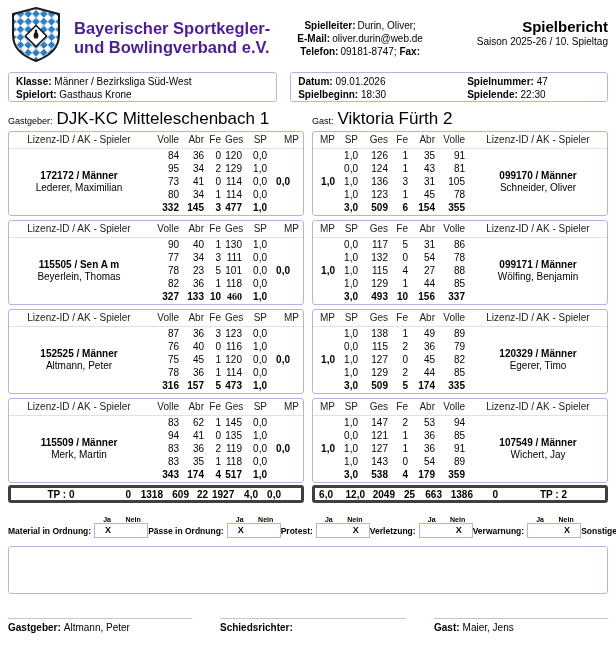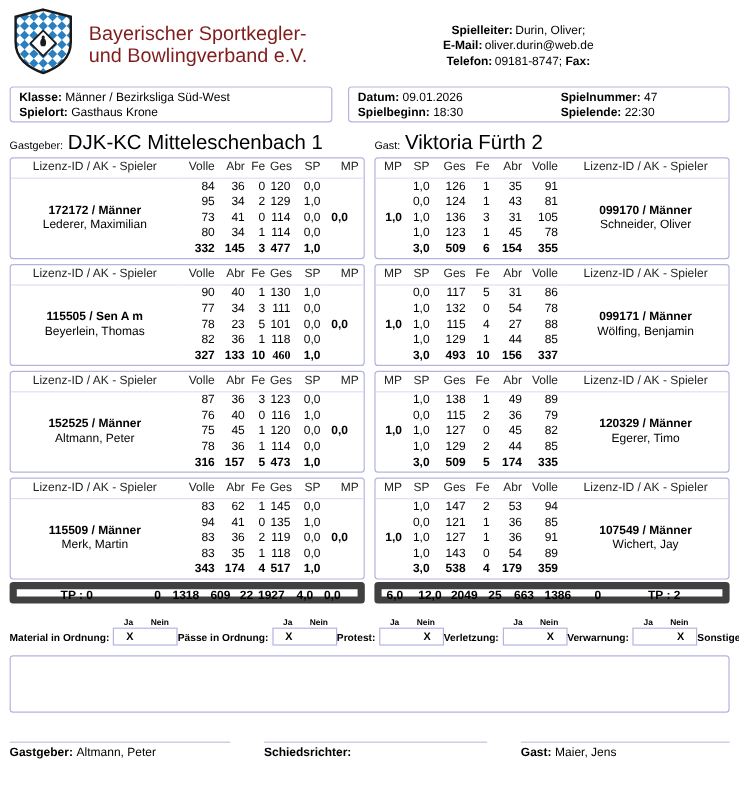--- a/index.html
+++ b/index.html
@@ -2,21 +2,21 @@
 <html><head>
 <meta charset="utf-8">
 <style>
   html,body{margin:0;padding:0;background:#fff;}
   body{width:616px;height:663px;font-family:"Liberation Sans",sans-serif;color:#000;overflow:hidden;}
   .page{position:relative;width:616px;height:663px;background:#fff;}
 
   
   .top{display:flex;padding:6px 8px 0 8px;}
   .logo{width:56px;height:56px;flex:0 0 56px;}
-  .org{margin-left:10px;padding-top:13px;font-size:16.5px;font-weight:normal;line-height:19px;color:#7f1d1d;white-space:nowrap;}
+  .org{margin-left:10px;padding-top:13px;font-size:16.5px;font-weight:bold;line-height:19px;color:#4c1d95;white-space:nowrap;}
   .contact{flex:1;text-align:center;padding-top:13px;font-size:10px;line-height:13px;}
   .contact .val{margin-left:2px;}
   .titleblock{text-align:right;padding-top:12px;min-width:158px;}
   .rep-title{font-size:15px;font-weight:bold;}
   .rep-sub{font-size:10px;margin-top:1px;}
   .b{font-weight:bold;}
 
   
   .info-row{display:flex;gap:13px;margin:10px 8px 0 8px;}
   .ibox{border:1px solid #b4b4e2;border-radius:3px;box-sizing:border-box;padding:2px 7px;font-size:10px;line-height:13px;height:30px;background:#fff;}
@@ -40,21 +40,21 @@
   .pv{text-align:right;padding-right:4px;line-height:13px;}
   .ptot{font-weight:bold;}
   .pspieler{display:flex;flex-direction:column;justify-content:center;align-items:center;line-height:12px;text-align:center;}
   .pid{font-weight:bold;}
   .pmp{display:flex;align-items:center;justify-content:flex-end;font-weight:bold;}
   .pblock.left .pmp{padding-right:13px;}
   .pblock.right .pmp{padding-right:4px;}
 
   
   .tprow{display:flex;gap:8px;margin:2px 8px 0 8px;}
-  .tpbox{border:6px solid #404040;border-radius:3px;height:18px;width:296px;box-sizing:border-box;display:grid;align-items:center;font-size:10px;font-weight:bold;background:#fff;}
+  .tpbox{border:3px solid #404040;border-radius:3px;height:18px;width:296px;box-sizing:border-box;display:grid;align-items:center;font-size:10px;font-weight:bold;background:#fff;}
   .tpbox.lt{grid-template-columns:100px 24px 32px 26px 19px 26px 24px 23px 1fr;}
   .tpbox.rt{grid-template-columns:22px 32px 30px 20px 27px 31px 25px 1fr;}
   .tpv{text-align:right;padding-right:4px;}
   .tplabel{text-align:center;}
 
   
   .cb-row{display:flex;justify-content:space-between;align-items:flex-end;margin:13px 8px 0 8px;}
   .cb-item{display:flex;align-items:flex-end;gap:3px;}
   .cb-label{font-size:8.5px;font-weight:bold;padding-bottom:2px;white-space:nowrap;}
   .cb-wrap{display:flex;flex-direction:column;}
@@ -93,20 +93,24 @@
       </svg>
     </div>
     <div class="org">
       <div>Bayerischer Sportkegler-</div>
       <div>und Bowlingverband e.V.</div>
     </div>
     <div class="contact">
       <div><span class="b">Spielleiter:</span><span class="val">Durin, Oliver;</span></div>
       <div><span class="b">E-Mail:</span><span class="val">oliver.durin@web.de</span></div>
       <div><span class="b">Telefon:</span><span class="val">09181-8747;</span> <span class="b">Fax:</span></div>
+    </div>
+    <div class="titleblock">
+      <div class="rep-title">Spielbericht</div>
+      <div class="rep-sub">Saison 2025-26 / 10. Spieltag</div>
     </div>
   </div>
 
   <div class="info-row">
     <div class="ibox l">
       <div><span class="b">Klasse:</span> <span>Männer / Bezirksliga Süd-West</span></div>
       <div><span class="b">Spielort:</span> <span>Gasthaus Krone</span></div>
     </div>
     <div class="ibox r">
       <div><span class="b">Datum:</span> <span>09.01.2026</span></div>

